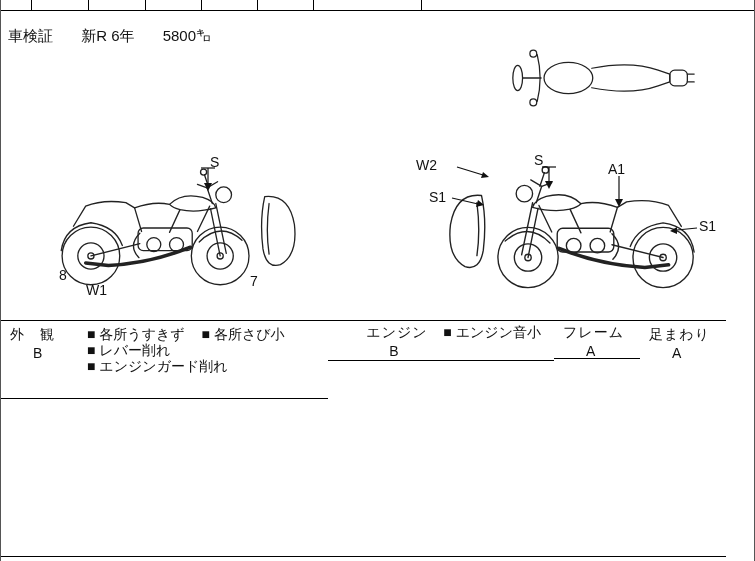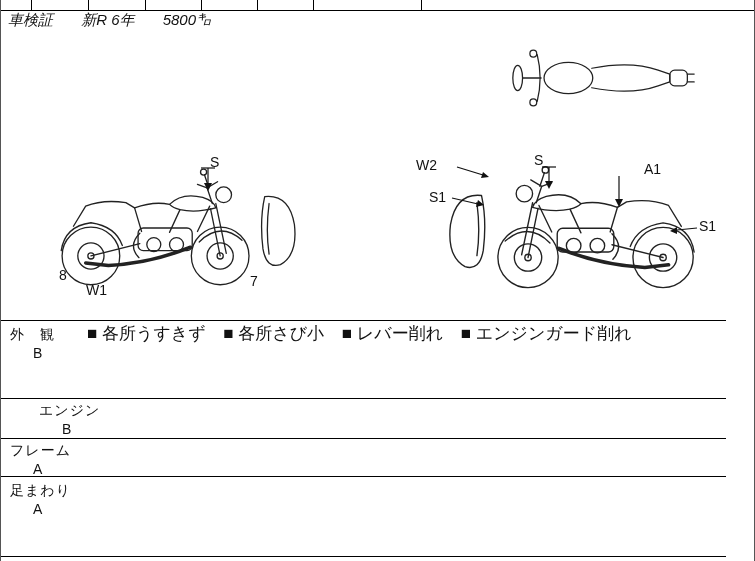--- a/index.html
+++ b/index.html
@@ -1,35 +1,35 @@
 <!DOCTYPE html>
 <html><head>
 <meta charset="utf-8">
 <style>
   * { margin:0; padding:0; box-sizing:border-box; }
   body { background:#ffffff; font-family:"Liberation Sans","DejaVu Sans",sans-serif; color:#111; }
   .sheet { position:relative; width:755px; height:561px; background:#fff; border-left:1px solid #555; border-right:1px solid #555; overflow:hidden; }
   .top-strip { position:absolute; top:0; left:0; width:100%; height:11px; border-bottom:1px solid #000; background:#fff; }
   .top-strip .v { position:absolute; top:0; width:1px; height:11px; background:#000; }
-  .header-line { position:absolute; top:11px; left:7px; font-size:15px; white-space:nowrap;font-style:italic; }
+  .header-line { position:absolute; top:27px; left:7px; font-size:15px; white-space:nowrap; }
   .header-line .tok { margin-right:24px; }
   .diagram { position:absolute; }
   .diagram svg { display:block; width:100%; height:100%; }
   .code-label { position:absolute; font-size:14px; line-height:1; }
   .overlay { position:absolute; left:0; top:0; width:755px; height:561px; pointer-events:none; }
-  .rows { position:absolute; left:0; top:320px; width:725px; height:237px; border-top:1px solid #000; border-bottom:1px solid #000; display:flex; flex-direction:column; background:#fff; }
+  .rows { position:absolute; left:0; top:320px; width:725px; height:237px; border-top:1px solid #000; border-bottom:1px solid #000; display:flex; background:#fff; }
   .irow { display:flex; align-items:flex-start; border-bottom:1px solid #000; padding-top:5px; }
   .irow.r1 { height:78px; }
   .irow.r2 { height:40px; padding-top:3px;padding-left:29px; }
   .irow.r3 { height:38px; padding-top:3px;align-items:center; }
   .irow.r4 { flex:1; border-bottom:none; }
   .rlabel { width:86px; padding-left:9px; flex-shrink:0; }
   .cat { display:block; font-size:14px; line-height:16px; letter-spacing:1px; }
   .grade { display:block; font-size:14px; line-height:16px; padding-left:23px; margin-top:3px; }
-  .rnotes { flex:1; font-size:17px; line-height:16px; }
+  .rnotes { flex:1; font-size:14px; line-height:16px; }
   .note { margin-right:13px; white-space:nowrap; }
   .hidden-defs { position:absolute; width:0; height:0; overflow:hidden; }
 </style>
 </head>
 <body>
 
 <div class="sheet">
 
   <svg class="hidden-defs" aria-hidden="true">
     <defs>
@@ -112,21 +112,21 @@
   </div>
 
   <span class="code-label" style="left:209px; top:155px;">S</span>
   <span class="code-label" style="left:58px;  top:268px;">8</span>
   <span class="code-label" style="left:85px;  top:283px;">W1</span>
   <span class="code-label" style="left:249px; top:274px;">7</span>
 
   <span class="code-label" style="left:415px; top:158px;">W2</span>
   <span class="code-label" style="left:428px; top:190px;">S1</span>
   <span class="code-label" style="left:533px; top:153px;">S</span>
-  <span class="code-label" style="left:643px; top:162px;">A1</span>
+  <span class="code-label" style="left:607px; top:162px;">A1</span>
   <span class="code-label" style="left:698px; top:219px;">S1</span>
 
   <svg class="overlay" viewBox="0 0 755 561">
     <g stroke="#111" stroke-width="1.2" fill="#111">
 
       <line x1="200" y1="168" x2="214" y2="168"></line>
       <line x1="207" y1="168" x2="207" y2="184" fill="none"></line>
       <polygon points="203,183 211,183 207,191" stroke="none"></polygon>
 
       <line x1="456" y1="167" x2="482" y2="175"></line>
@@ -160,20 +160,23 @@
         <span class="note">■ レバー削れ</span>
         <span class="note">■ エンジンガード削れ</span>
       </div>
     </div>
 
     <div class="irow r2">
       <div class="rlabel">
         <span class="cat">エンジン</span>
         <span class="grade">B</span>
       </div>
+      <div class="rnotes">
+        <span class="note">■ エンジン音小</span>
+      </div>
     </div>
 
     <div class="irow r3">
       <div class="rlabel">
         <span class="cat">フレーム</span>
         <span class="grade">A</span>
       </div>
     </div>
 
     <div class="irow r4">

